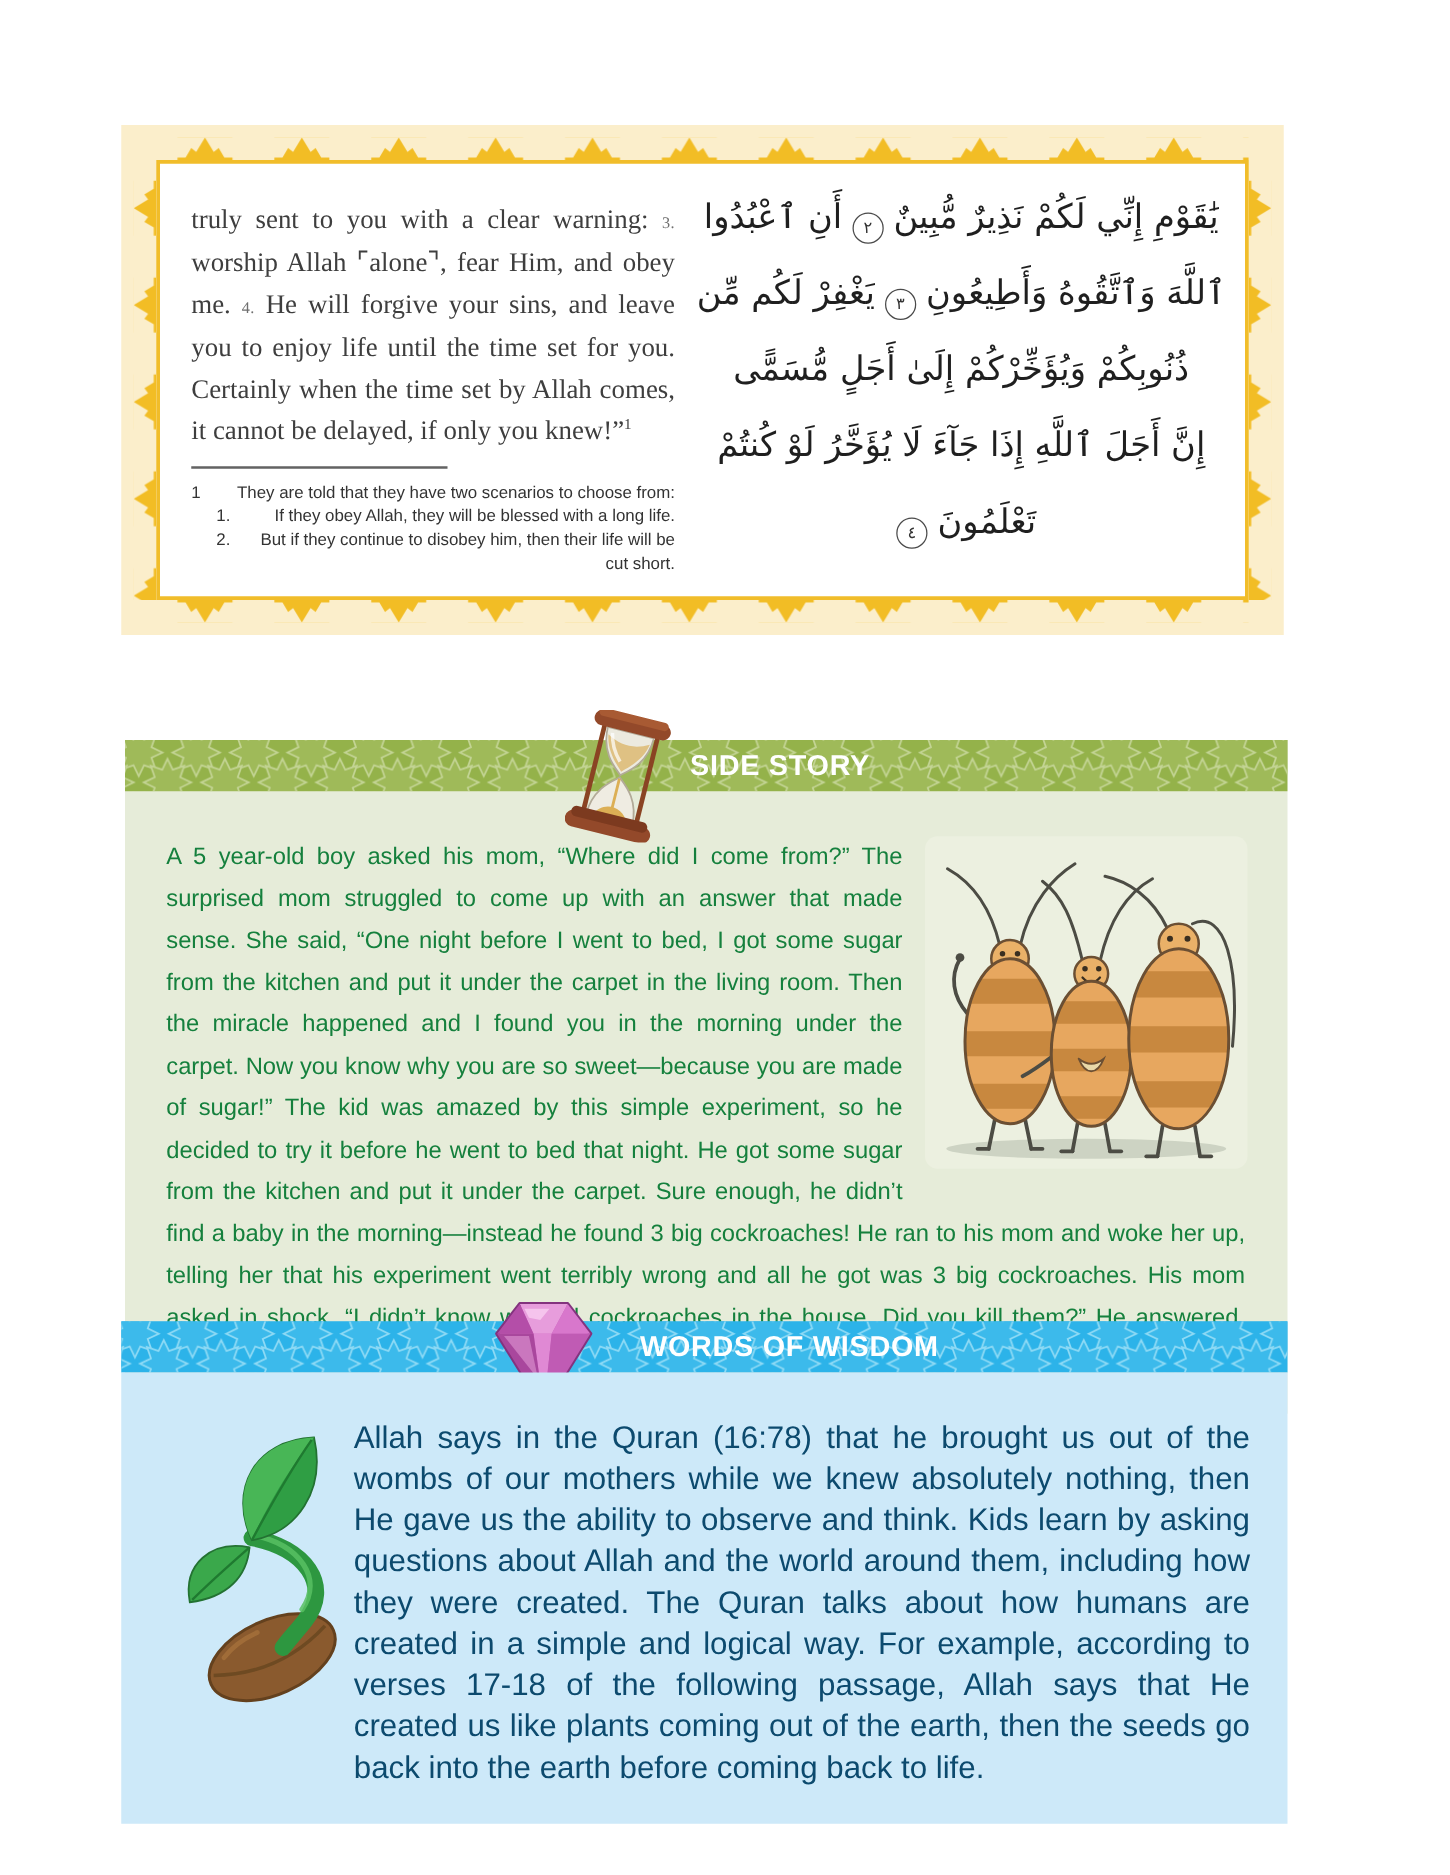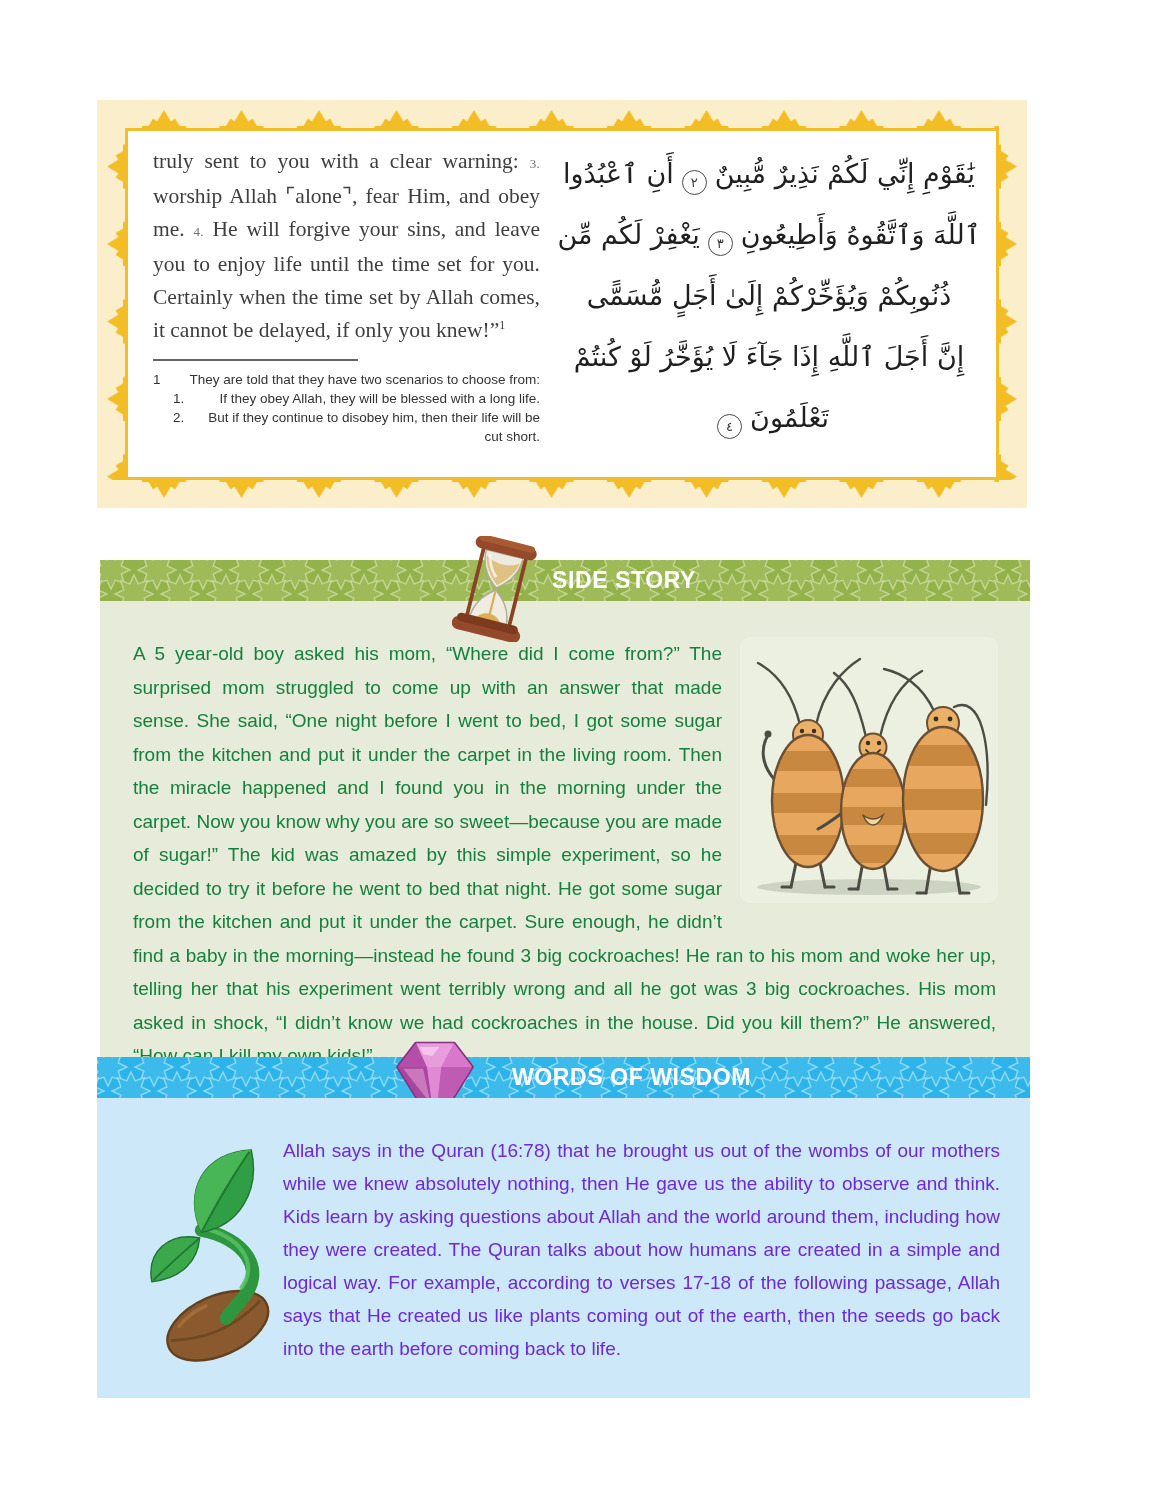--- a/index.html
+++ b/index.html
@@ -9,21 +9,21 @@
   
   .qbox { position:absolute; left:97px; top:100px; width:930px; height:408px; background:#FBEECB; }
   .qbox-inner { position:absolute; left:28px; top:28px; right:28px; bottom:28px;
                 background:#ffffff; border:3px solid #F1BD2A; }
   .crowns-top    { position:absolute; left:28px; right:28px; top:10px;    height:18px; }
   .crowns-bottom { position:absolute; left:28px; right:28px; bottom:10px; height:18px; }
   .crowns-left   { position:absolute; top:28px; bottom:28px; left:10px;   width:18px; }
   .crowns-right  { position:absolute; top:28px; bottom:28px; right:10px;  width:18px; }
   .qbox-content { position:absolute; left:31px; top:31px; right:31px; bottom:31px;
                   display:flex; }
-  .col-en { width:412px; padding:14px 0 0 25px; }
+  .col-en { width:412px; padding:28px 0 0 25px; }
   .translation { font-family:"Liberation Serif","DejaVu Serif",serif; font-size:21.5px;
                  line-height:33px; color:#3E3E3E; text-align:justify; }
   .vnum { font-size:13px; color:#6f6f6f; letter-spacing:0.3px; }
   .fnref { font-size:12px; vertical-align:super; line-height:0; }
   .fn-rule { width:205px; border:none; border-top:2px solid #636363; margin:12px 0 9px 0; }
   .footnote { font-size:13.5px; line-height:19px; color:#333333; font-weight:500; }
   .fn-head { display:flex; }
   .fn-marker { width:20px; flex:none; }
   .fn-item { display:flex; margin-left:20px; }
   .fn-num { width:19px; flex:none; }
@@ -31,39 +31,39 @@
   .col-ar { flex:1; direction:rtl; text-align:center; padding:12px 4px 0 6px;
             font-family:"DejaVu Sans",sans-serif; color:#1f1f1f; }
   .ar-line { font-size:27px; line-height:61px; white-space:nowrap; }
   .ayah { display:inline-flex; width:25px; height:25px; border:1.5px solid #4a4a4a;
           border-radius:50%; align-items:center; justify-content:center;
           font-size:13px; color:#333; margin:0 8px; vertical-align:-4px; }
 
   
   .section { position:absolute; }
   .band { position:relative; height:41px; }
-  .band-green { background:#94B24A; }
+  .band-green { background:#94B24A;margin-top:32px; }
   .band-blue  { background:#2CB3E9; }
   .band svg.stars { position:absolute; left:0; top:0; }
   .band-title { position:absolute; top:0; line-height:41px; color:#ffffff; font-weight:bold;
                 font-size:23px; letter-spacing:0.6px; }
   .title-story  { left:452px; }
   .title-wisdom { left:403px;margin-left:12px; }
   .hourglass-wrap { position:absolute; left:352px; top:-24px; width:88px; height:106px; }
   .gem-wrap { position:absolute; left:288px; top:-28px; width:100px; height:114px; }
 
   
   .body-green { background:#E6ECD9; min-height:412px; padding:36px 34px 26px 33px; }
   .story-illus { float:right; width:262px; height:290px; margin:-8px -4px 4px 16px; }
   .story-text { font-size:19px; line-height:33.5px; color:#15803d; text-align:justify; }
 
   .body-blue { background:#CDE9F9; min-height:300px; position:relative;
                padding:36px 30px 28px 186px; }
   .seedling-wrap { position:absolute; left:30px; top:38px; width:172px; height:240px; }
-  .wisdom-text { font-size:19px; line-height:33px; color:#6d28d9; text-align:justify; }
+  .wisdom-text { font-size:25px; line-height:33px; color:#0c4a6e; text-align:justify; }
 </style>
 </head>
 <body>
 
 <div class="page">
 
   <div class="qbox">
     <svg class="crowns-top" width="874" height="18">
       <defs>
         <pattern id="crT" width="77.5" height="18" patternUnits="userSpaceOnUse">

